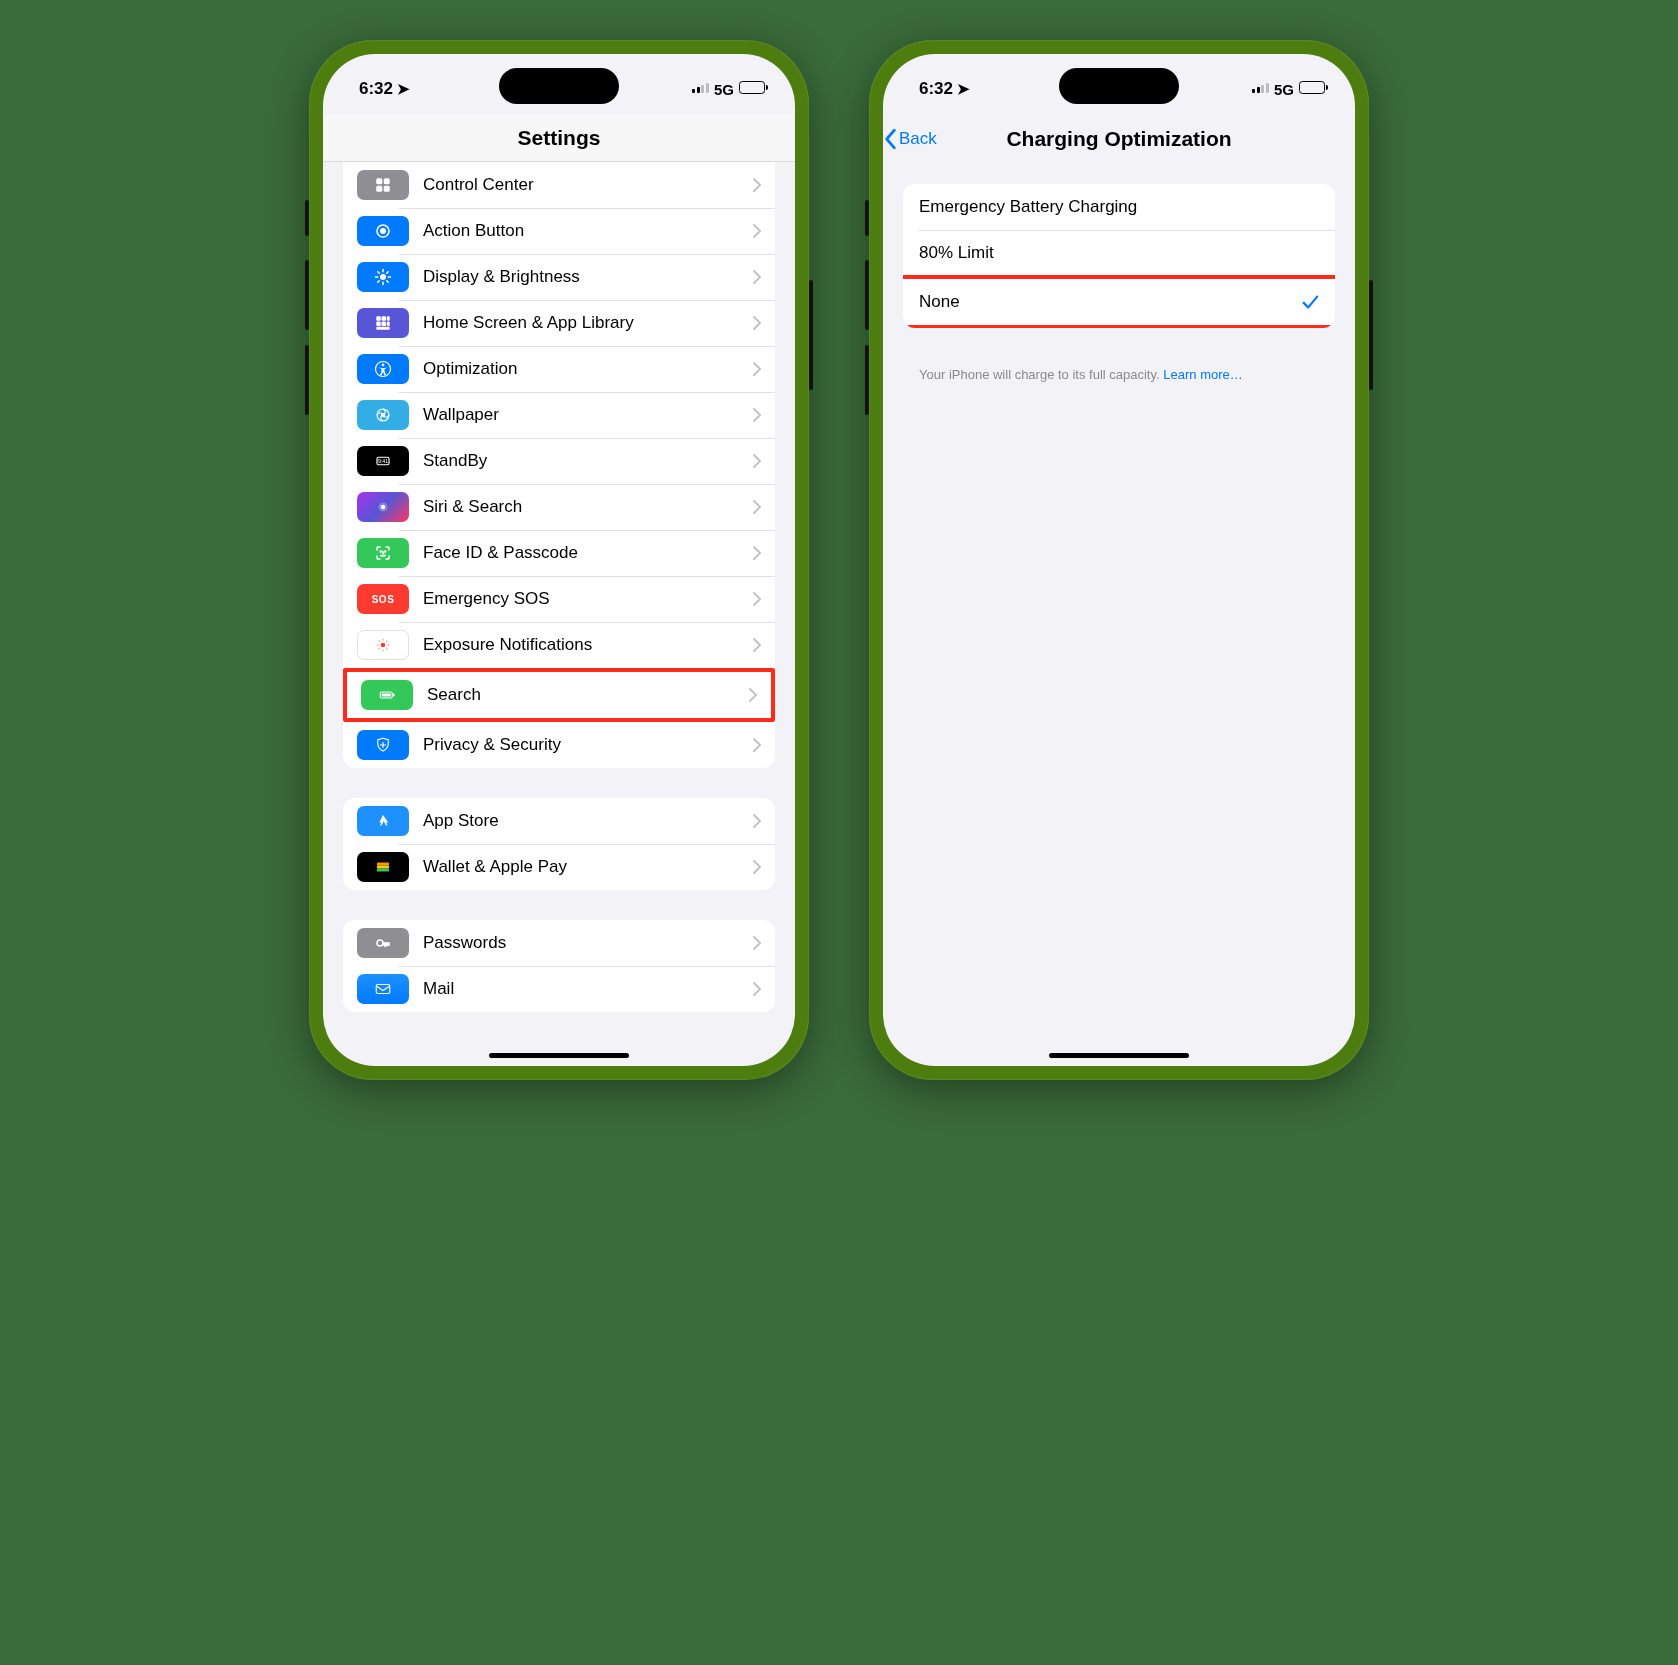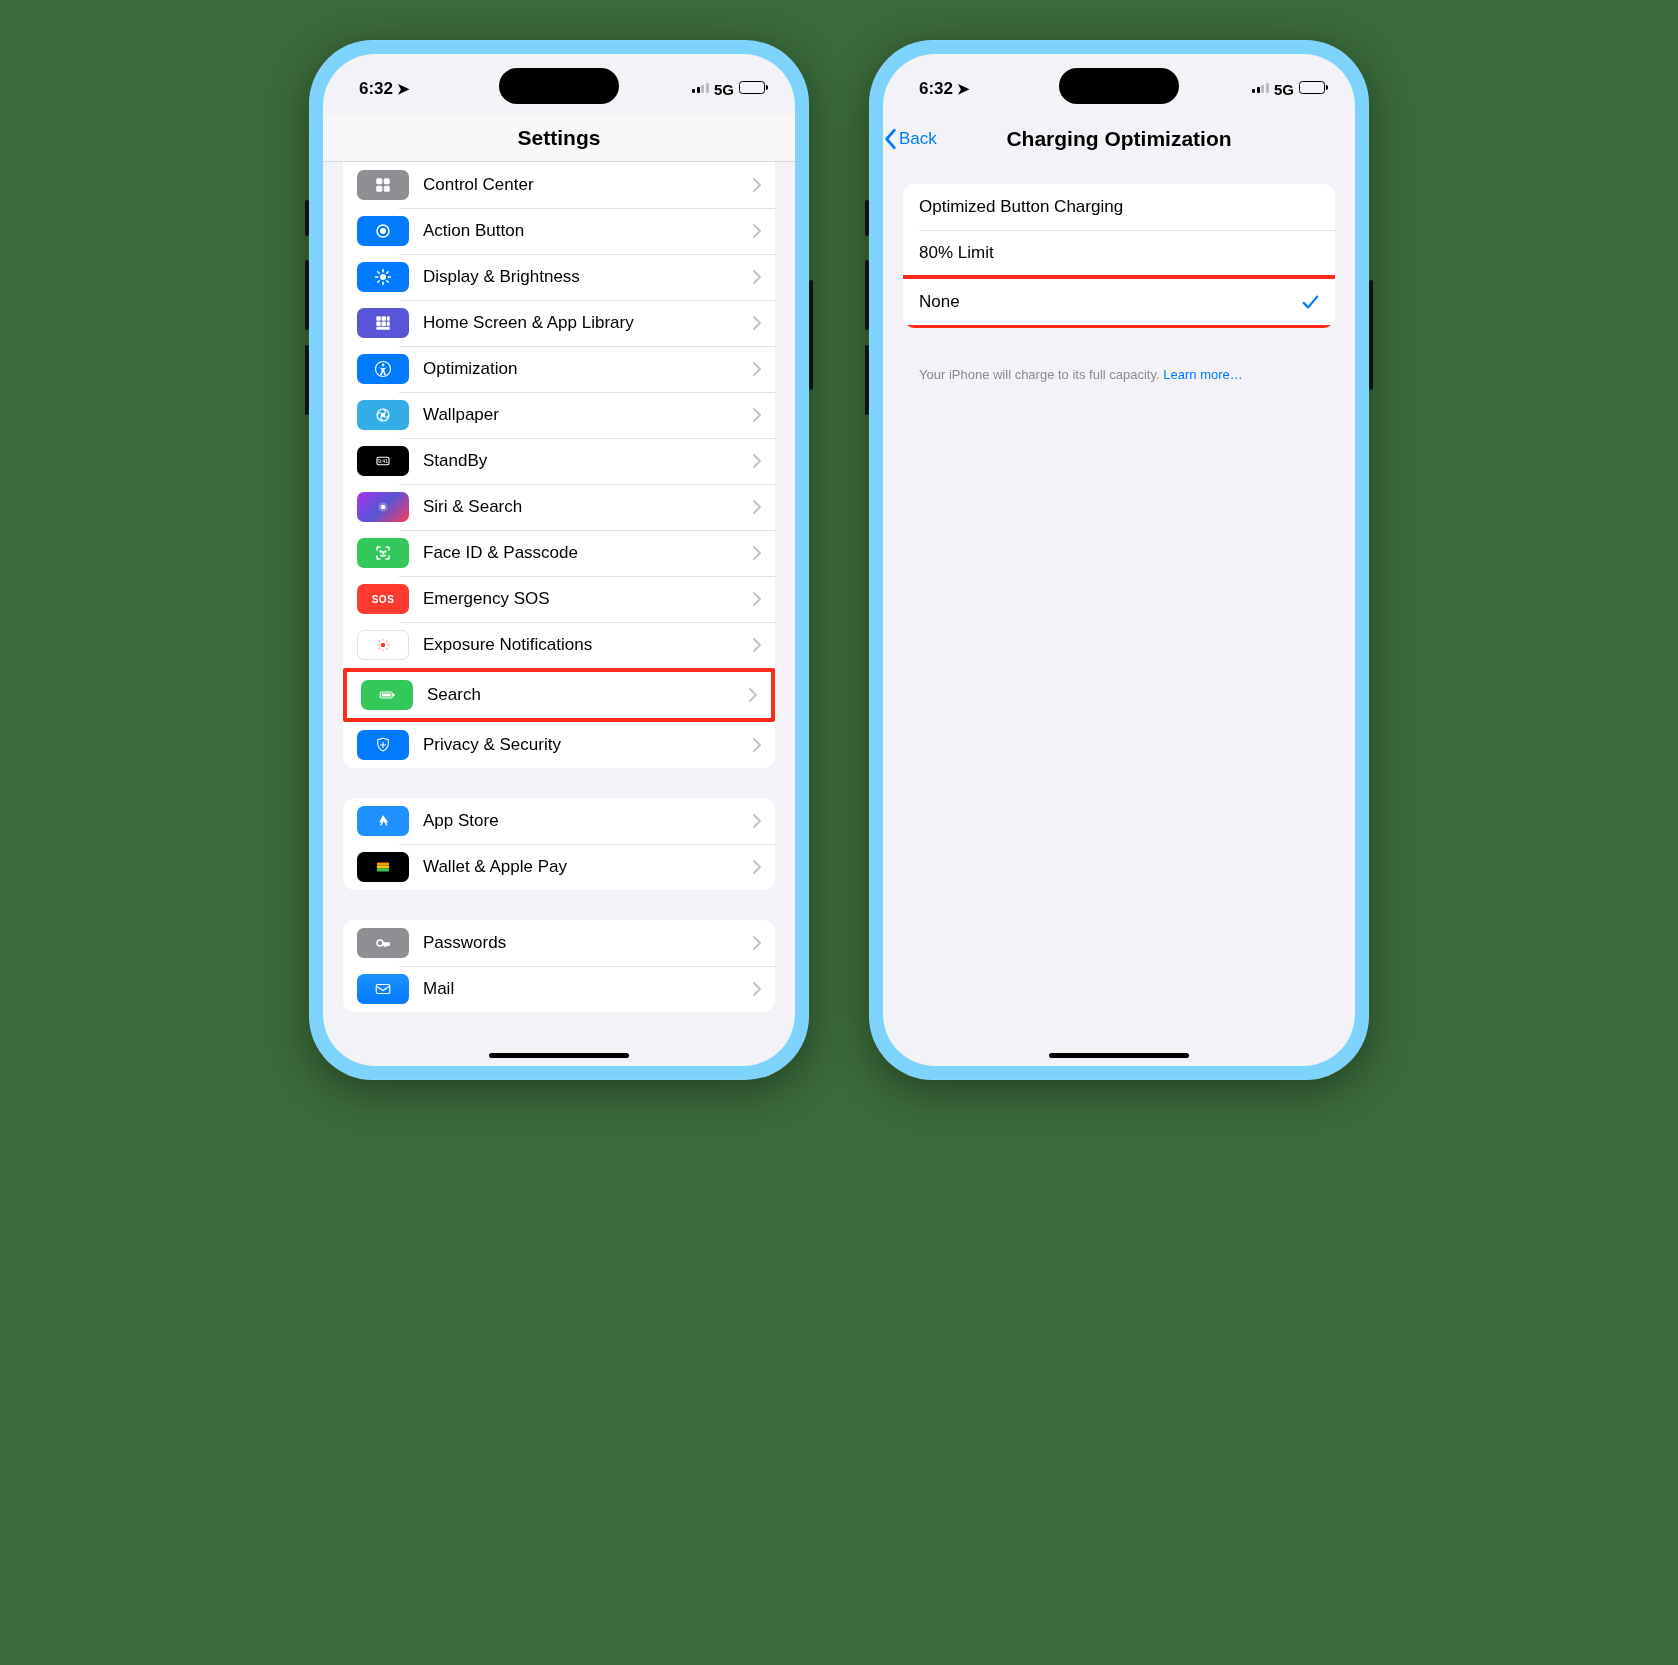--- a/index.html
+++ b/index.html
@@ -8,21 +8,21 @@
     font-family: -apple-system, BlinkMacSystemFont, "Segoe UI", Helvetica, Arial, sans-serif;
     display: flex;
     justify-content: center;
     gap: 60px;
     padding: 40px 30px;
     min-height: 100vh;
   }
   .phone-frame {
     width: 500px;
     height: 1040px;
-    background: #7dd3fc;
+    background: #4d7c0f;
     border-radius: 64px;
     padding: 14px;
     position: relative;
     box-shadow: 0 10px 40px rgba(0,0,0,0.4), inset 0 0 2px rgba(255,255,255,0.3);
   }
   .phone-side-btn {
     position: absolute;
     background: #111;
     border-radius: 3px;
   }
@@ -540,21 +540,21 @@
             <path d="M10 2 L3 10 L10 18" stroke="#007aff" stroke-width="2.5" stroke-linecap="round" stroke-linejoin="round"></path>
           </svg>
         <span>Back</span>
       </div>
       <span class="nav-title">Charging Optimization</span>
     </div>
 
     <div class="content opt">
       <div class="group" id="opt-group">
           <div class="opt-row">
-            <span>Optimized Button Charging</span>
+            <span>Emergency Battery Charging</span>
           </div>
           <div class="opt-row">
             <span>80% Limit</span>
           </div>
           <div class="opt-highlight">
             <div class="opt-row">
               <span>None</span>
               <span class="check">
                 <svg viewBox="0 0 20 20">
                   <path d="M3 11l5 5L18 4" stroke="#007aff" stroke-width="2.5" fill="none" stroke-linecap="round" stroke-linejoin="round"></path>

